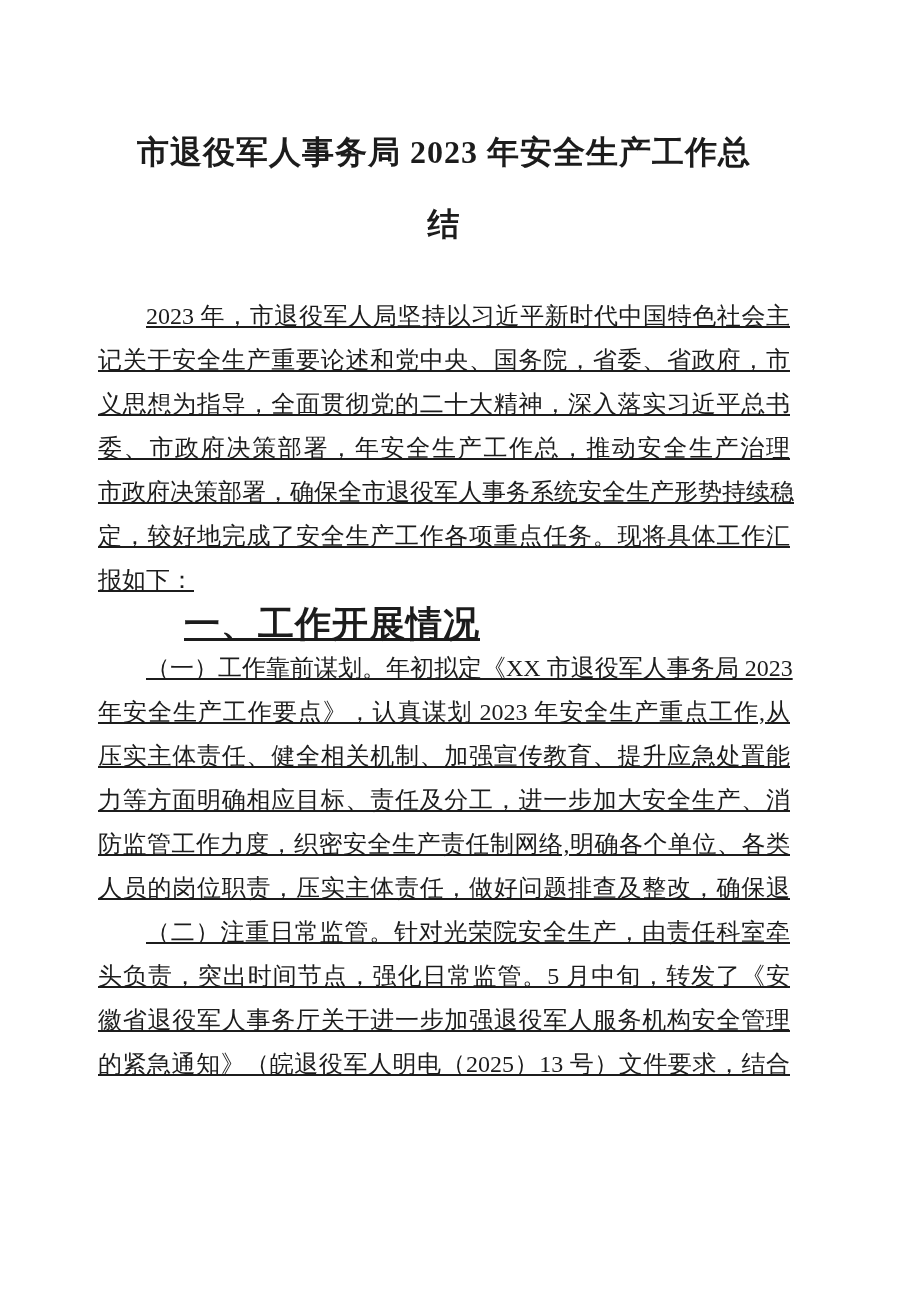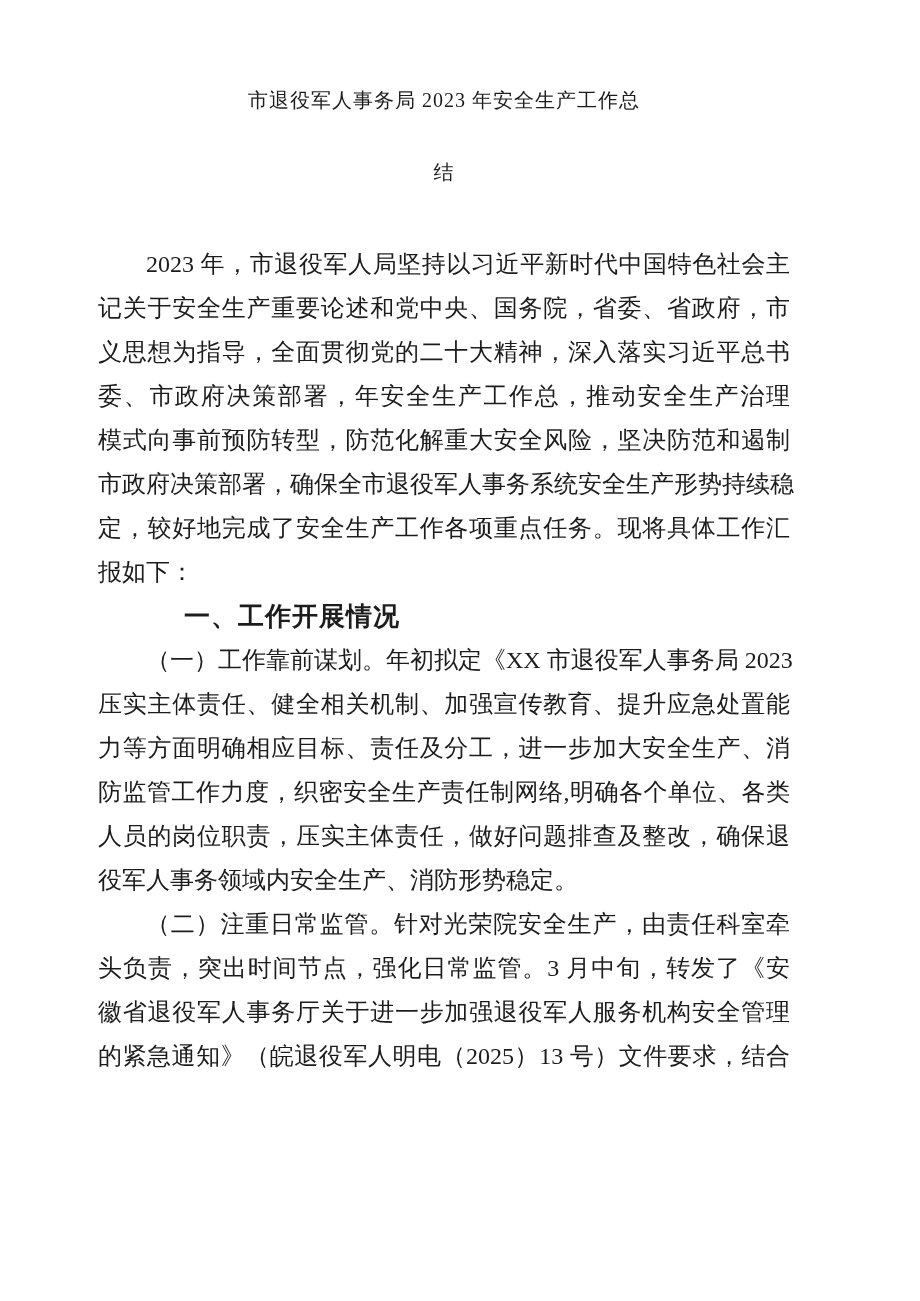--- a/index.html
+++ b/index.html
@@ -13,48 +13,49 @@
     font-family: "Liberation Serif", "DejaVu Serif", serif;
     color: #1c1c1c;
   }
   .doc {
     position: absolute;
     left: 98px;
     top: 0;
     width: 692px;
   }
   .title-block {
-    padding-top: 64px;
+    padding-top: 116px;
     text-align: center;
-    font-size: 20px;
+    font-size: 32px;
     line-height: 72px;
-    font-weight: 400;
+    font-weight: 700;
     letter-spacing: 1px;
   }
   .body-block {
     margin-top: 34px;
     font-size: 24px;
     line-height: 44px;
+    text-decoration: underline;
   }
   .tline {
     text-align: justify;
     text-align-last: justify;
     text-justify: inter-character;
     white-space: nowrap;
   }
   .tline.lastline {
     text-align-last: left;
   }
   .tline.indent {
     text-indent: 2em;
   }
   .heading-line {
     font-family: "Liberation Sans", "DejaVu Sans", sans-serif;
     font-weight: bold;
-    font-size: 26px;
+    font-size: 36px;
     line-height: 44px;
     text-indent: 86px;
     letter-spacing: 1px;
   }
 </style>
 </head>
 <body>
 
 <div class="page">
   <div class="doc">
@@ -64,39 +65,38 @@
       <div class="title-line">结</div>
     </div>
 
     <div class="body-block">
 
       <div class="paragraph">
         <div class="tline indent">2023 年，市退役军人局坚持以习近平新时代中国特色社会主</div>
         <div class="tline">记关于安全生产重要论述和党中央、国务院，省委、省政府，市</div>
         <div class="tline">义思想为指导，全面贯彻党的二十大精神，深入落实习近平总书</div>
         <div class="tline">委、市政府决策部署，年安全生产工作总，推动安全生产治理</div>
-        <div class="tline">模式向事前预防转型，防范化解重大安全风险，坚决防范和遏制</div>
         <div class="tline">市政府决策部署，确保全市退役军人事务系统安全生产形势持续稳</div>
         <div class="tline">定，较好地完成了安全生产工作各项重点任务。现将具体工作汇</div>
         <div class="tline lastline">报如下：</div>
       </div>
 
       <div class="heading-line">一、工作开展情况</div>
 
       <div class="paragraph">
         <div class="tline indent">（一）工作靠前谋划。年初拟定《XX 市退役军人事务局 2023</div>
+        <div class="tline">年安全生产工作要点》，认真谋划 2023 年安全生产重点工作,从</div>
         <div class="tline">压实主体责任、健全相关机制、加强宣传教育、提升应急处置能</div>
         <div class="tline">力等方面明确相应目标、责任及分工，进一步加大安全生产、消</div>
         <div class="tline">防监管工作力度，织密安全生产责任制网络,明确各个单位、各类</div>
         <div class="tline">人员的岗位职责，压实主体责任，做好问题排查及整改，确保退</div>
-        <div class="tline lastline">役军人事务领域内安全生产、消防形势稳定。</div>
       </div>
 
       <div class="paragraph">
         <div class="tline indent">（二）注重日常监管。针对光荣院安全生产，由责任科室牵</div>
-        <div class="tline">头负责，突出时间节点，强化日常监管。3 月中旬，转发了《安</div>
+        <div class="tline">头负责，突出时间节点，强化日常监管。5 月中旬，转发了《安</div>
         <div class="tline">徽省退役军人事务厅关于进一步加强退役军人服务机构安全管理</div>
         <div class="tline">的紧急通知》（皖退役军人明电（2025）13 号）文件要求，结合</div>
       </div>
 
     </div>
   </div>
 </div>
 
 </body></html>

